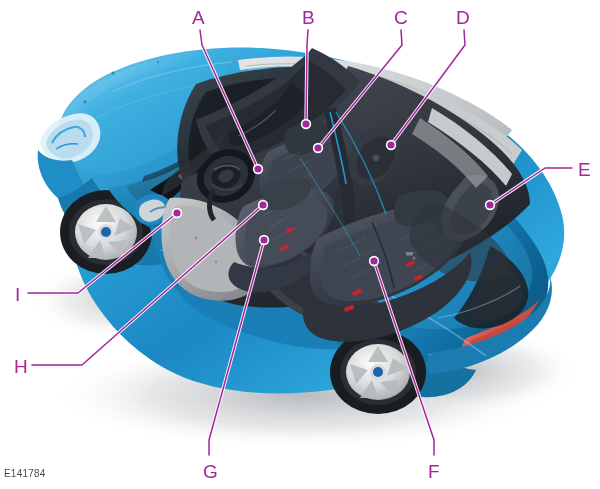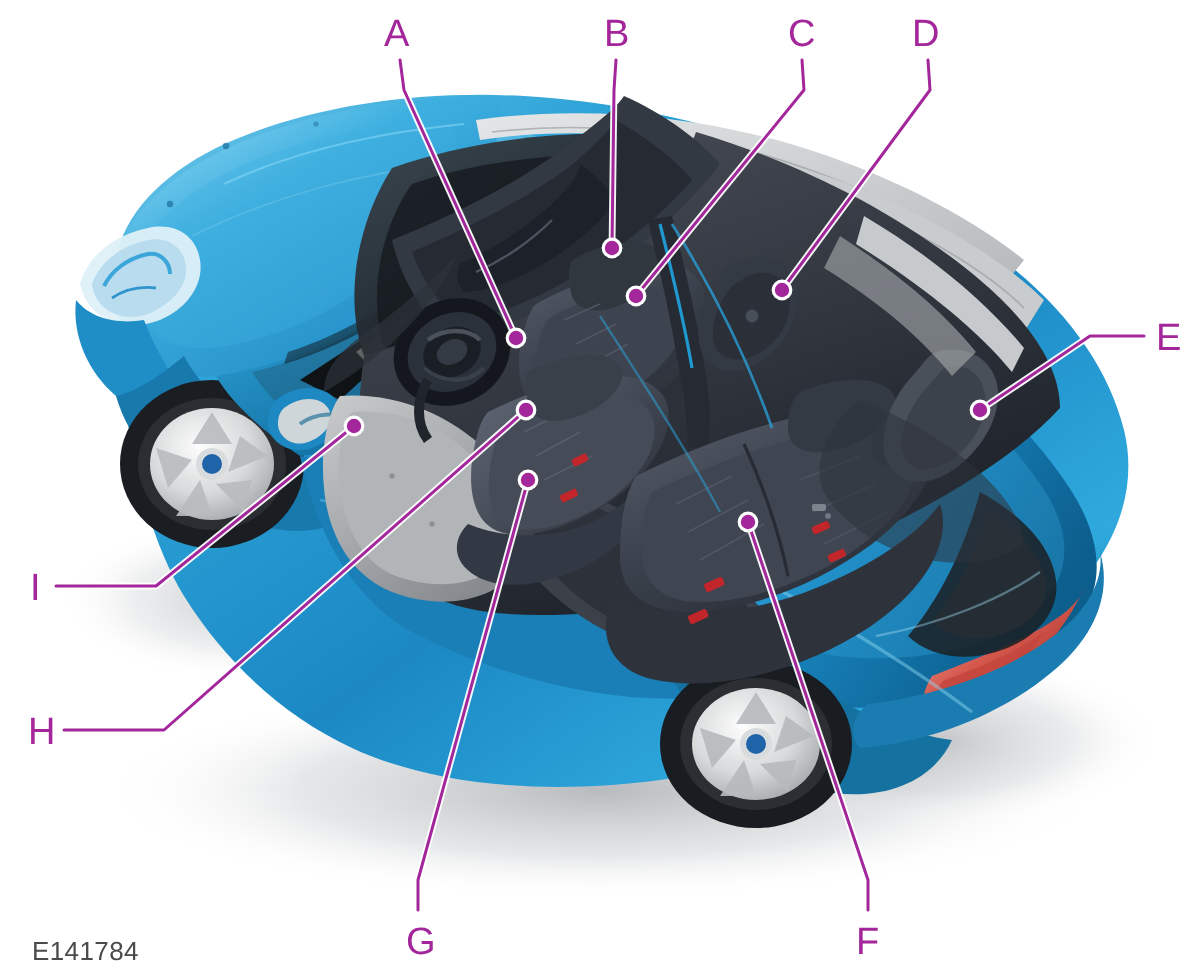--- a/index.html
+++ b/index.html
@@ -15,24 +15,24 @@
     overflow: hidden;
   }
   #figure {
     position: absolute;
     left: 0; top: 0;
     width: 600px;
     height: 489px;
   }
   .fig-code {
     position: absolute;
-    left: 16px;
+    left: 4px;
     top: 468px;
     font-family: "Liberation Sans", sans-serif;
-    font-size: 13px;
+    font-size: 10px;
     color: #4a4a4a;
     letter-spacing: 0.2px;
     white-space: nowrap;
   }
   .callout-letter {
     position: absolute;
     font-family: "Liberation Sans", sans-serif;
     font-size: 19px;
     font-weight: 400;
     color: #A3269B;

